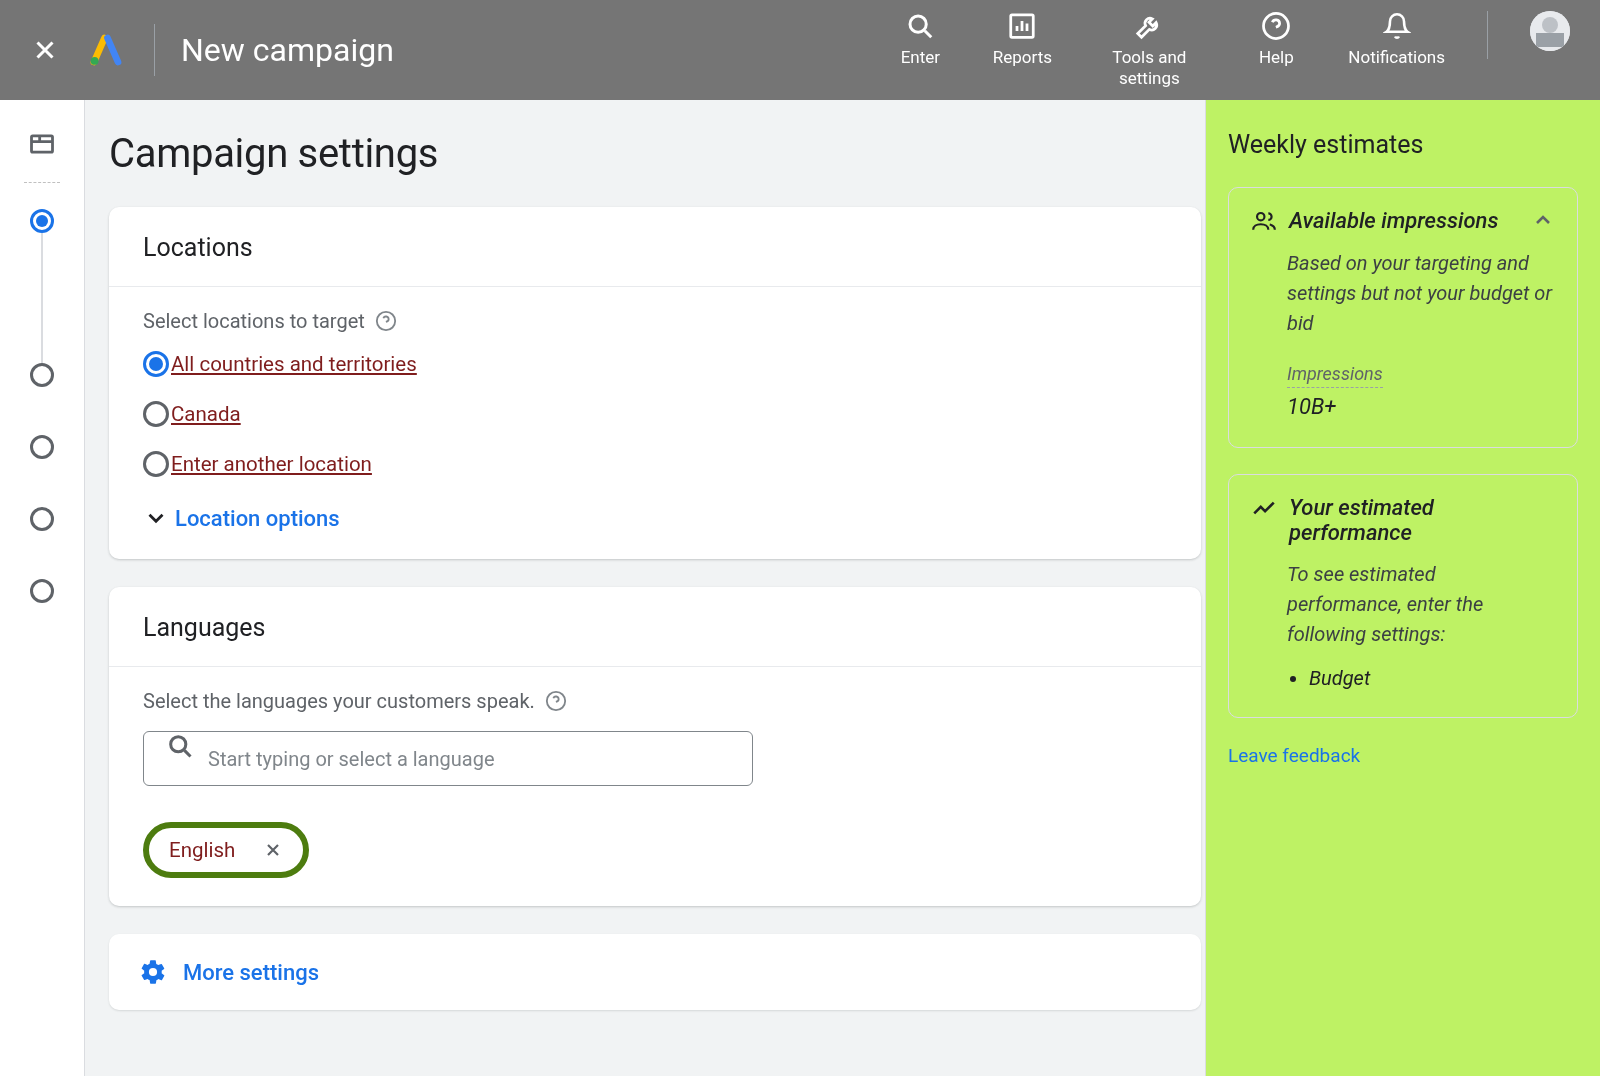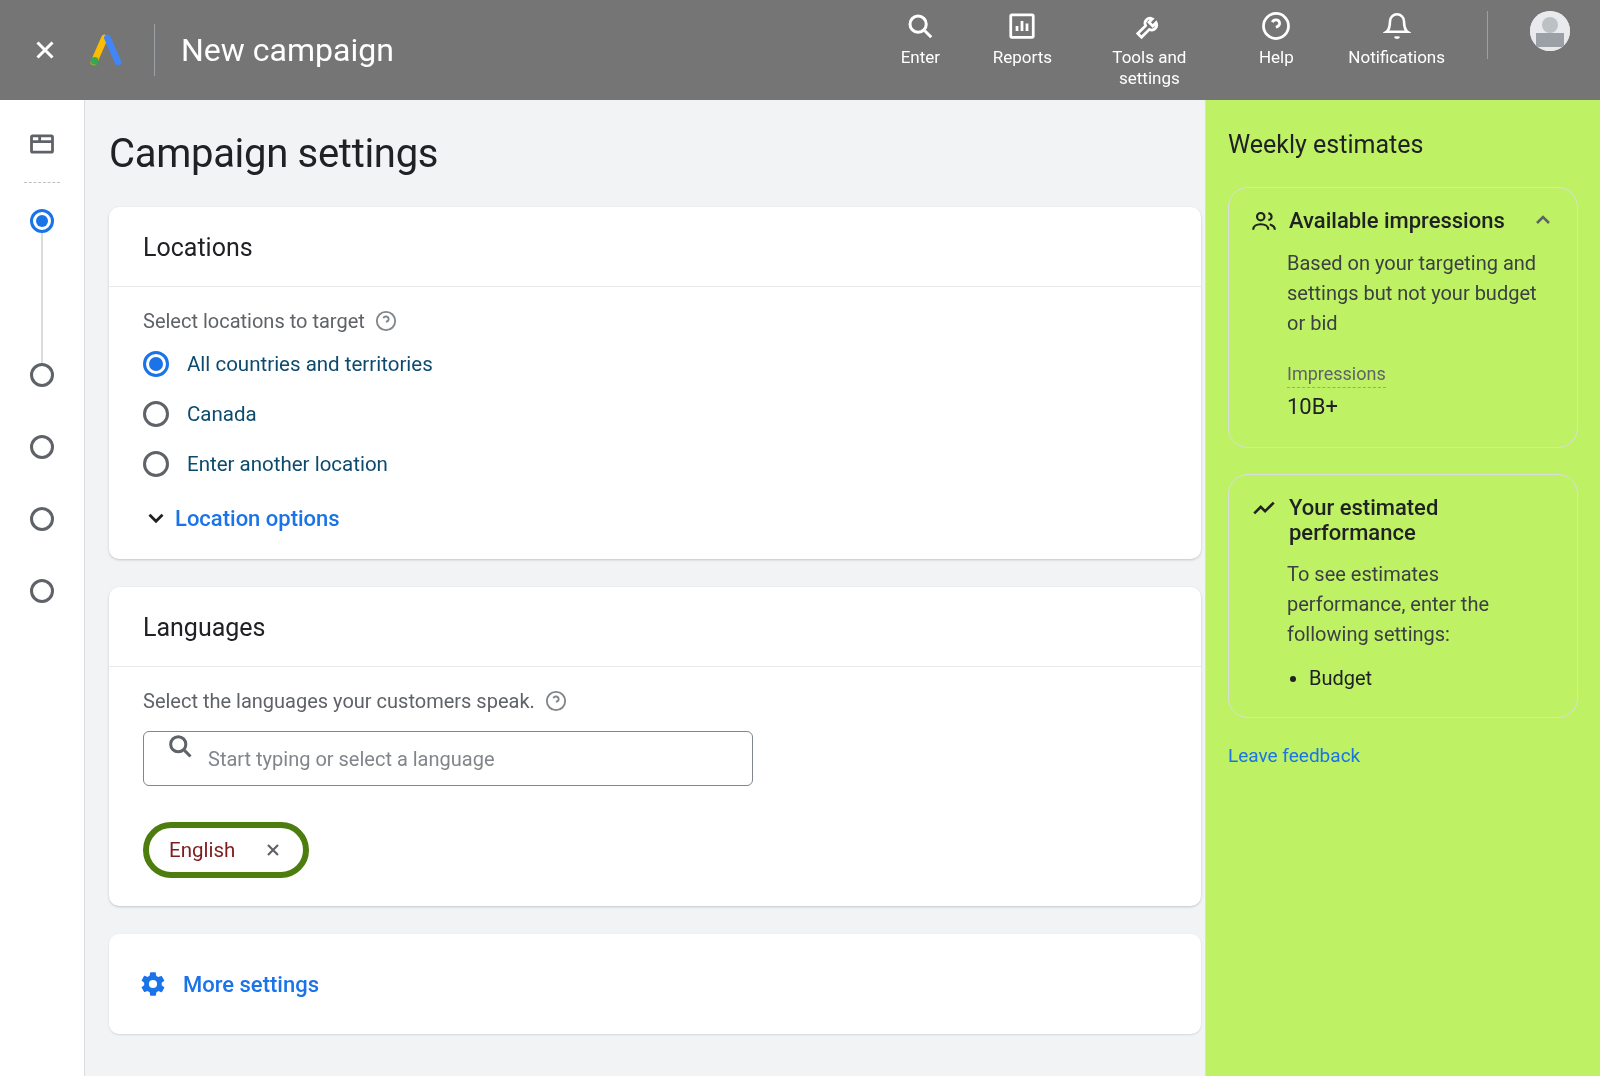--- a/index.html
+++ b/index.html
@@ -32,41 +32,41 @@
     .main { flex:1; padding: 30px 0 0 24px; overflow:hidden; }
     .main-heading { font-size:40px; font-weight:400; color:#202124; margin-bottom:30px; letter-spacing:-0.3px; }
 
     .card { background:#fff; border-radius:10px; box-shadow:0 1px 2px rgba(60,64,67,.15), 0 1px 3px rgba(60,64,67,.1); margin-bottom:28px; width:1092px; }
     .card-header { padding:26px 34px 24px; border-bottom:1px solid #e8eaed; }
     .card-title { font-size:25px; font-weight:400; color:#202124; }
     .card-body { padding: 22px 34px 28px; }
 
     .subtitle-row { display:flex; align-items:center; gap:10px; color:#5f6368; font-size:20px; margin-bottom:18px; }
     .radio-list { display:flex; flex-direction:column; gap:24px; margin-bottom:28px; }
-    .radio-item { display:flex; align-items:center; gap:18px; cursor:pointer; font-size:20.5px; color:#0c4a6e; }
+    .radio-item { display:flex; align-items:center; gap:2px; cursor:pointer; font-size:20.5px; color:#7f1d1d;text-decoration:underline; }
     .radio { width:26px; height:26px; border-radius:50%; border:3px solid #5f6368; position:relative; flex-shrink:0; }
     .radio.checked { border-color:#1a73e8; }
     .radio.checked::after { content:''; position:absolute; width:14px; height:14px; background:#1a73e8; border-radius:50%; top:50%; left:50%; transform:translate(-50%,-50%); }
 
     .expand-link { display:flex; align-items:center; gap:6px; color:#1a73e8; font-size:22px; cursor:pointer; font-weight:500; }
 
     .search-field { display:flex; gap:14px; border:1px solid #80868b; border-radius:6px; height:55px; padding:0 22px; width:610px; margin-bottom:36px; }
     .search-field input { border:none; outline:none; font-size:20px; flex:1; color:#202124; }
     .search-field input::placeholder { color:#80868b; }
 
     .chip { display:inline-flex; align-items:center; gap:28px; border:6px solid #4d7c0f; border-radius:50px; padding:10px 20px; font-size:20.5px; color:#7f1d1d; }
     .chip-close { cursor:pointer; display:flex; }
 
-    .more-settings-card { background:#fff; border-radius:10px; box-shadow:0 1px 2px rgba(60,64,67,.15); width:1092px; padding:36px 30px; }
+    .more-settings-card { background:#fff; border-radius:10px; box-shadow:0 1px 2px rgba(60,64,67,.15); width:1092px; padding:24px 30px; }
     .more-settings-btn { display:flex; align-items:center; gap:16px; color:#1a73e8; font-size:22px; font-weight:500; cursor:pointer; }
 
     
     .right { width:395px; background:#bef264; border-left:1px solid #dadce0; padding:30px 22px 0; }
     .right-heading { font-size:25px; font-weight:400; color:#202124; margin-bottom:28px; }
-    .est-card { border:1px solid #dadce0; border-radius:20px; padding:20px 22px 24px; margin-bottom:26px; }
+    .est-card { border:1px solid #dadce0; border-radius:10px; padding:20px 22px 24px; margin-bottom:26px;font-style:italic; }
     .est-head { display:flex; align-items:flex-start; gap:12px; }
     .est-title { font-size:22px; font-weight:500; color:#202124; flex:1; }
     .est-body { margin-top:14px; margin-left:36px; color:#3c4043; font-size:20px; line-height:1.5; }
     .est-sub { color:#5f6368; font-size:18px; margin-top:22px; border-bottom:1px dashed #9aa0a6; display:inline-block; }
     .est-val { font-size:22px; color:#202124; margin-top:2px; }
     .est-list { margin-top:14px; padding-left:22px; }
     .est-list li { font-size:20px; color:#202124; }
     .feedback-link { color:#1a73e8; font-size:19px; cursor:pointer; }
 
     svg { display:block; }
@@ -266,21 +266,21 @@
     </div>
 
     <div class="est-card">
       <div class="est-head">
         <svg width="26" height="26" viewBox="0 0 24 24" fill="none" stroke="#202124" stroke-width="2.4">
             <path d="m3 17 6-6 4 4 8-8"></path>
           </svg>
         <div class="est-title" style="margin-left:0;">Your estimated performance</div>
       </div>
       <div class="est-body">
-        <div>To see estimates performance, enter the following settings:</div>
+        <div>To see estimated performance, enter the following settings:</div>
         <ul class="est-list">
           <li>Budget</li>
         </ul>
       </div>
     </div>
 
     <div class="feedback-link">Leave feedback</div>
   </div>
 </div>
 

